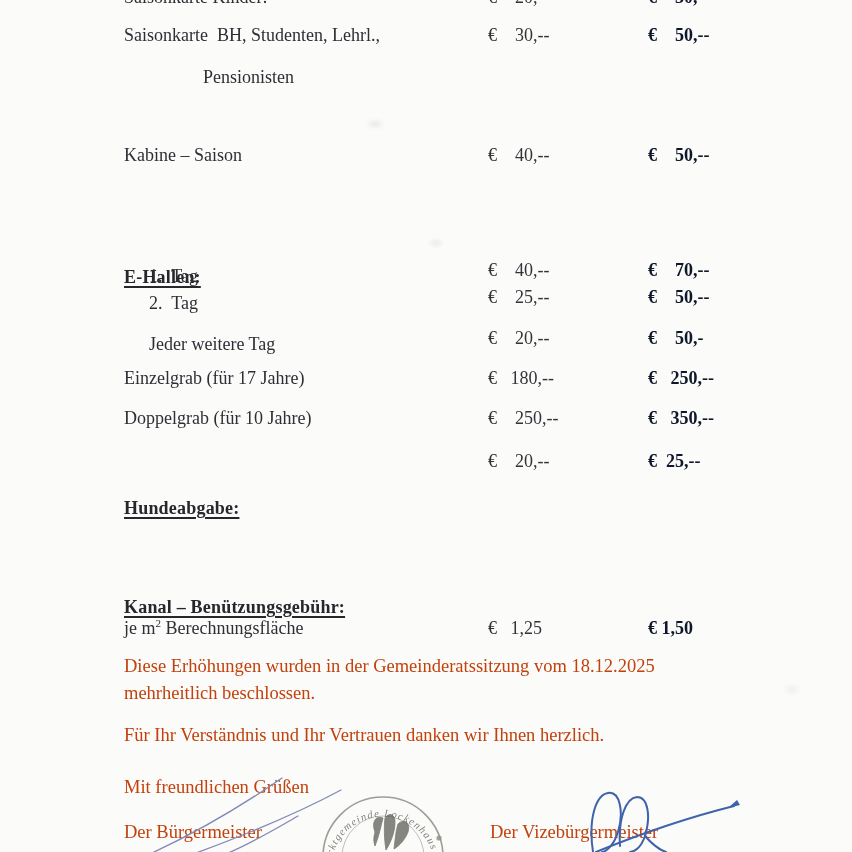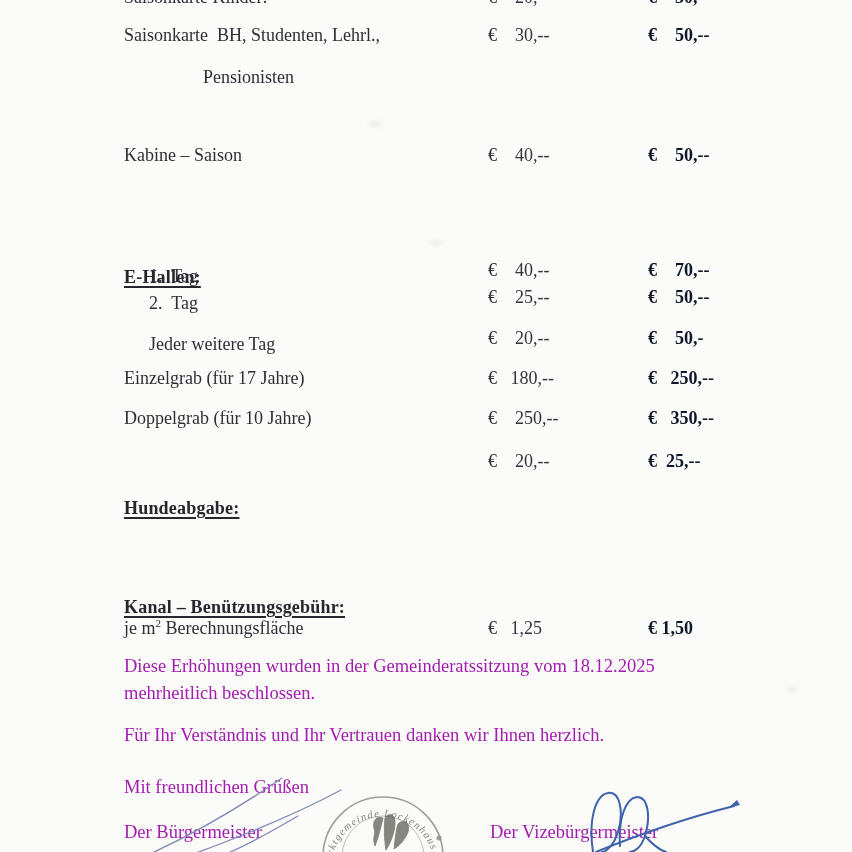--- a/index.html
+++ b/index.html
@@ -10,21 +10,21 @@
     font-family:"Liberation Serif","DejaVu Serif",serif;
     color:#2e2e35;
   }
   .row{position:absolute;left:0;width:790px;height:24px;font-size:18px;line-height:23px;}
   .lbl{position:absolute;left:124px;white-space:pre;}
   .lbl.indent{left:149px;margin-top:6px;}
   .lbl.center2{left:203px;}
   .hdr{font-weight:bold;color:#26262c;text-decoration:underline;text-decoration-thickness:1.6px;text-underline-offset:3px;letter-spacing:.2px;margin-top:47px;}
   .old{position:absolute;left:488px;white-space:pre;color:#33333a;}
   .new{position:absolute;left:648px;white-space:pre;color:#0f172a;font-weight:bold;}
-  .para{position:absolute;left:124px;font-size:18.5px;line-height:27px;color:#a21caf;white-space:pre-line;}
+  .para{position:absolute;left:124px;font-size:18.5px;line-height:27px;color:#c2410c;white-space:pre-line;}
   sup{font-size:11px;vertical-align:super;line-height:0;}
   .smudge{position:absolute;border-radius:50%;background:#9a9a94;filter:blur(2px);}
   .sig-svg,.stamp-svg{position:absolute;pointer-events:none;}
 </style>
 </head>
 <body>
 
 <div class="page">
 
   <div class="row" style="top:-14px">

